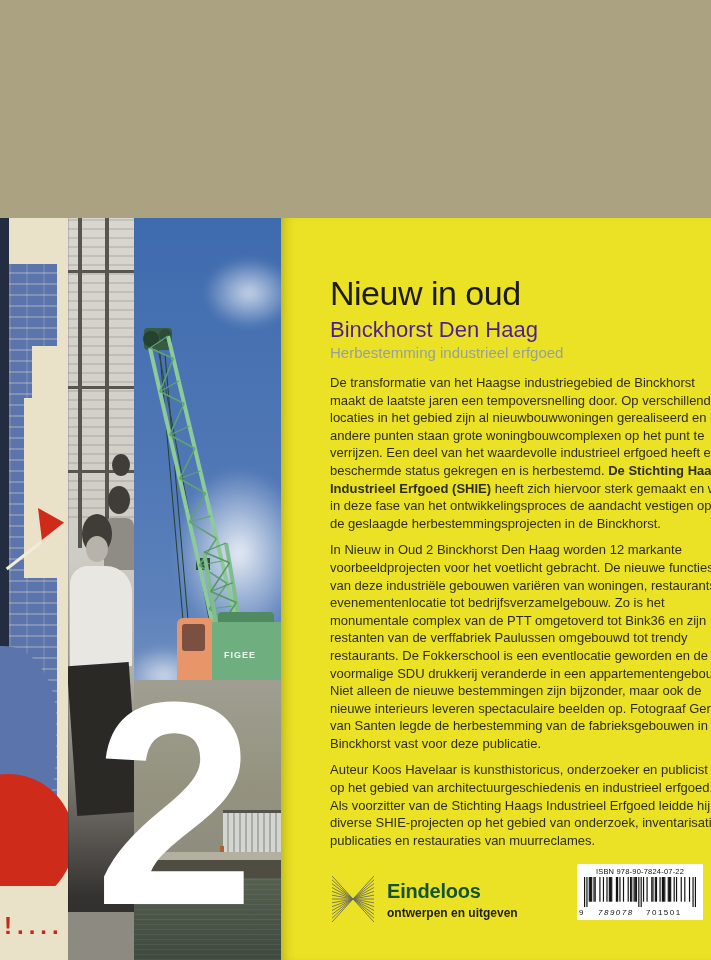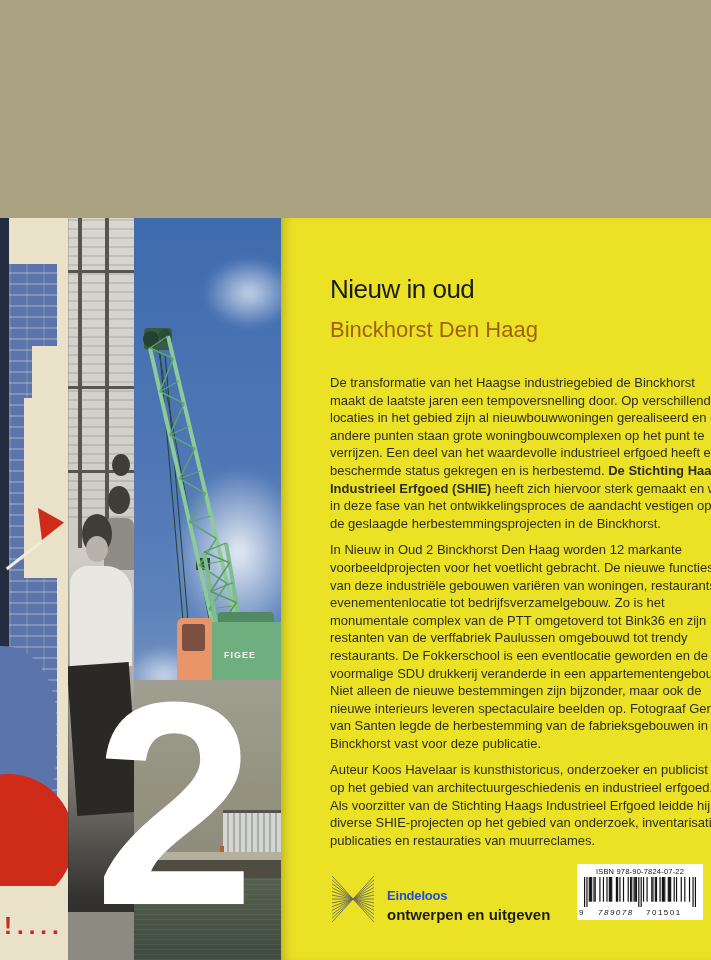--- a/index.html
+++ b/index.html
@@ -56,31 +56,31 @@
   .wall{left:0;top:462px;width:147px;height:180px;background:linear-gradient(180deg,#a09e90 0%,#94927f 60%,#8e8c7e 100%);}
   .shed{left:89px;top:592px;width:58px;height:66px;background:repeating-linear-gradient(90deg,#d3d6d1 0 4px,#a9aca7 4px 6px);border-top:3px solid #54524a;}
   .pipe{left:86px;top:628px;width:4px;height:32px;background:#b05f2e;}
   .quay-l{left:0;top:634px;width:147px;height:8px;background:#b3b09f;}
   .quay-d{left:0;top:642px;width:147px;height:20px;background:#4f4c41;}
   .water{left:0;top:660px;width:147px;height:82px;background:linear-gradient(180deg,#55604f,#3f4a40);
     background-image:repeating-linear-gradient(0deg,rgba(255,255,255,.06) 0 1px,transparent 1px 5px),linear-gradient(180deg,#55604f,#3f4a40);}
 
   
   .panel{left:281px;top:218px;width:430px;height:742px;background:#ece225;box-shadow:inset 9px 0 12px -7px rgba(60,60,20,.35);}
-  .title{left:49px;top:58px;margin:0;font-size:26px;line-height:1;font-weight:500;letter-spacing:-.5px;color:#1b1b12;}
-  .subtitle{left:49px;top:101px;margin:0;font-size:22px;line-height:1;font-weight:400;color:#a16207;}
+  .title{left:49px;top:58px;margin:0;font-size:34px;line-height:1;font-weight:500;letter-spacing:-.5px;color:#1b1b12;}
+  .subtitle{left:49px;top:101px;margin:0;font-size:22px;line-height:1;font-weight:400;color:#4c1d95;}
   .tagline{left:49px;top:127px;margin:0;font-size:15px;line-height:1;font-weight:400;color:#96a09e;}
   .bodytext{left:49px;top:156px;width:392px;font-size:13px;line-height:17.6px;color:#2e2d20;}
   .para{margin:0 0 9px 0;white-space:nowrap;}
   .para b{font-weight:bold;}
 
   .publisher{left:51px;top:658px;display:flex;gap:13px;align-items:flex-start;}
   #fan{width:42px;height:46px;display:block;}
-  .pub-name{font-size:13px;font-weight:bold;color:#1d4ed8;margin-top:12px;letter-spacing:-.2px;}
-  .pub-tag{font-size:15px;font-weight:bold;color:#1d1d14;margin-top:3px;}
+  .pub-name{font-size:20px;font-weight:bold;color:#14532d;margin-top:4px;letter-spacing:-.2px;}
+  .pub-tag{font-size:12px;font-weight:bold;color:#1d1d14;margin-top:3px;}
 
   .isbn{left:296px;top:646px;width:126px;height:56px;background:#ffffff;}
   .isbn-label{position:absolute;left:0;top:3px;width:126px;text-align:center;font-size:7.5px;color:#111;letter-spacing:.2px;}
   #barcode{position:absolute;left:7px;top:13px;width:112px;height:30px;}
   .isbn-digits{position:absolute;left:7px;bottom:3px;width:112px;font-size:8px;color:#111;}
   .isbn-digits span{position:absolute;bottom:0;letter-spacing:1.5px;}
   .dg0{left:-5px;} .dg1{left:14px;font-style:italic;} .dg2{left:62px;}
 
   
   .big2{left:94px;top:658px;font-size:290px;line-height:1;font-weight:bold;color:#ffffff;}
@@ -200,20 +200,21 @@
     <div class="abs shed"></div>
     <div class="abs pipe"></div>
     <div class="abs quay-l"></div>
     <div class="abs quay-d"></div>
     <div class="abs water"></div>
   </div>
 
   <div class="abs panel">
     <h1 class="abs title">Nieuw in oud</h1>
     <h2 class="abs subtitle">Binckhorst Den Haag</h2>
+    <h3 class="abs tagline">Herbestemming industrieel erfgoed</h3>
     <div id="body-text" class="abs bodytext">
         <p class="para"><span>De transformatie van het Haagse industriegebied de Binckhorst</span><br><span>maakt de laatste jaren een tempoversnelling door. Op verschillende</span><br><span>locaties in het gebied zijn al nieuwbouwwoningen gerealiseerd en op</span><br><span>andere punten staan grote woningbouwcomplexen op het punt te</span><br><span>verrijzen. Een deel van het waardevolle industrieel erfgoed heeft een</span><br><span>beschermde status gekregen en is herbestemd. </span><b>De Stichting Haags</b><br><b>Industrieel Erfgoed (SHIE)</b><span> heeft zich hiervoor sterk gemaakt en wil</span><br><span>in deze fase van het ontwikkelingsproces de aandacht vestigen op</span><br><span>de geslaagde herbestemmingsprojecten in de Binckhorst.</span></p>
         <p class="para"><span>In Nieuw in Oud 2 Binckhorst Den Haag worden 12 markante</span><br><span>voorbeeldprojecten voor het voetlicht gebracht. De nieuwe functies</span><br><span>van deze industriële gebouwen variëren van woningen, restaurants,</span><br><span>evenementenlocatie tot bedrijfsverzamelgebouw. Zo is het</span><br><span>monumentale complex van de PTT omgetoverd tot Bink36 en zijn</span><br><span>restanten van de verffabriek Paulussen omgebouwd tot trendy</span><br><span>restaurants. De Fokkerschool is een eventlocatie geworden en de</span><br><span>voormalige SDU drukkerij veranderde in een appartementengebouw.</span><br><span>Niet alleen de nieuwe bestemmingen zijn bijzonder, maar ook de</span><br><span>nieuwe interieurs leveren spectaculaire beelden op. Fotograaf Gert</span><br><span>van Santen legde de herbestemming van de fabrieksgebouwen in de</span><br><span>Binckhorst vast voor deze publicatie.</span></p>
         <p class="para"><span>Auteur Koos Havelaar is kunsthistoricus, onderzoeker en publicist</span><br><span>op het gebied van architectuurgeschiedenis en industrieel erfgoed.</span><br><span>Als voorzitter van de Stichting Haags Industrieel Erfgoed leidde hij</span><br><span>diverse SHIE-projecten op het gebied van onderzoek, inventarisatie,</span><br><span>publicaties en restauraties van muurreclames.</span></p>
       </div>
 
     <div class="abs publisher">
       <svg id="fan" viewBox="0 0 42 46">
           <line x1="0" y1="0" x2="21" y2="23" stroke="#6e6d58" stroke-width="0.9"></line>
           <line x1="42" y1="0" x2="21" y2="23" stroke="#6e6d58" stroke-width="0.9"></line>

